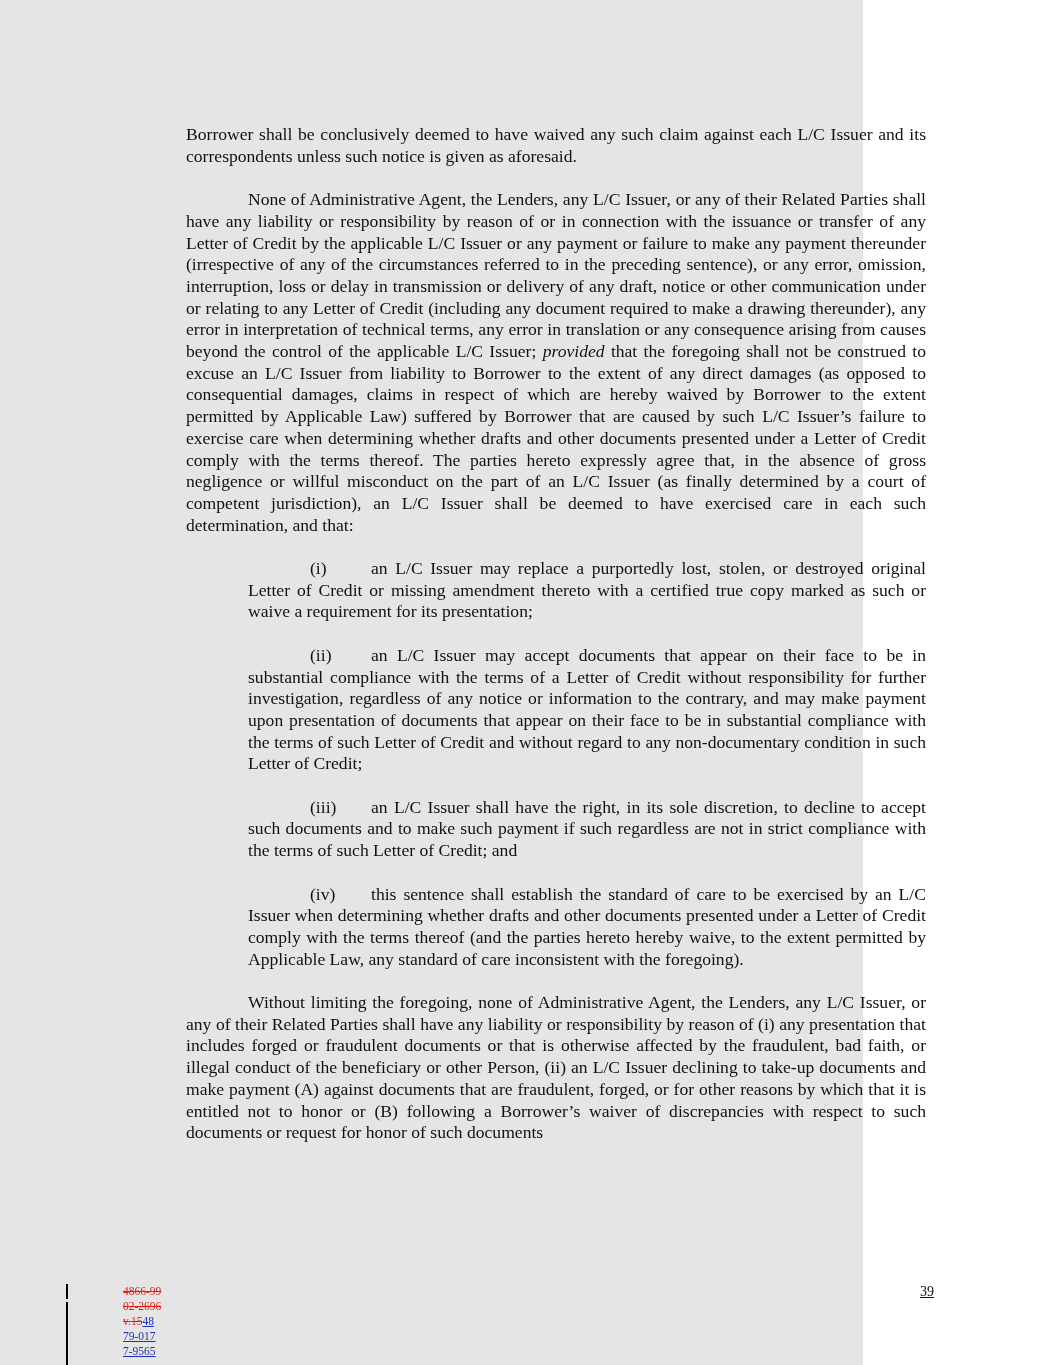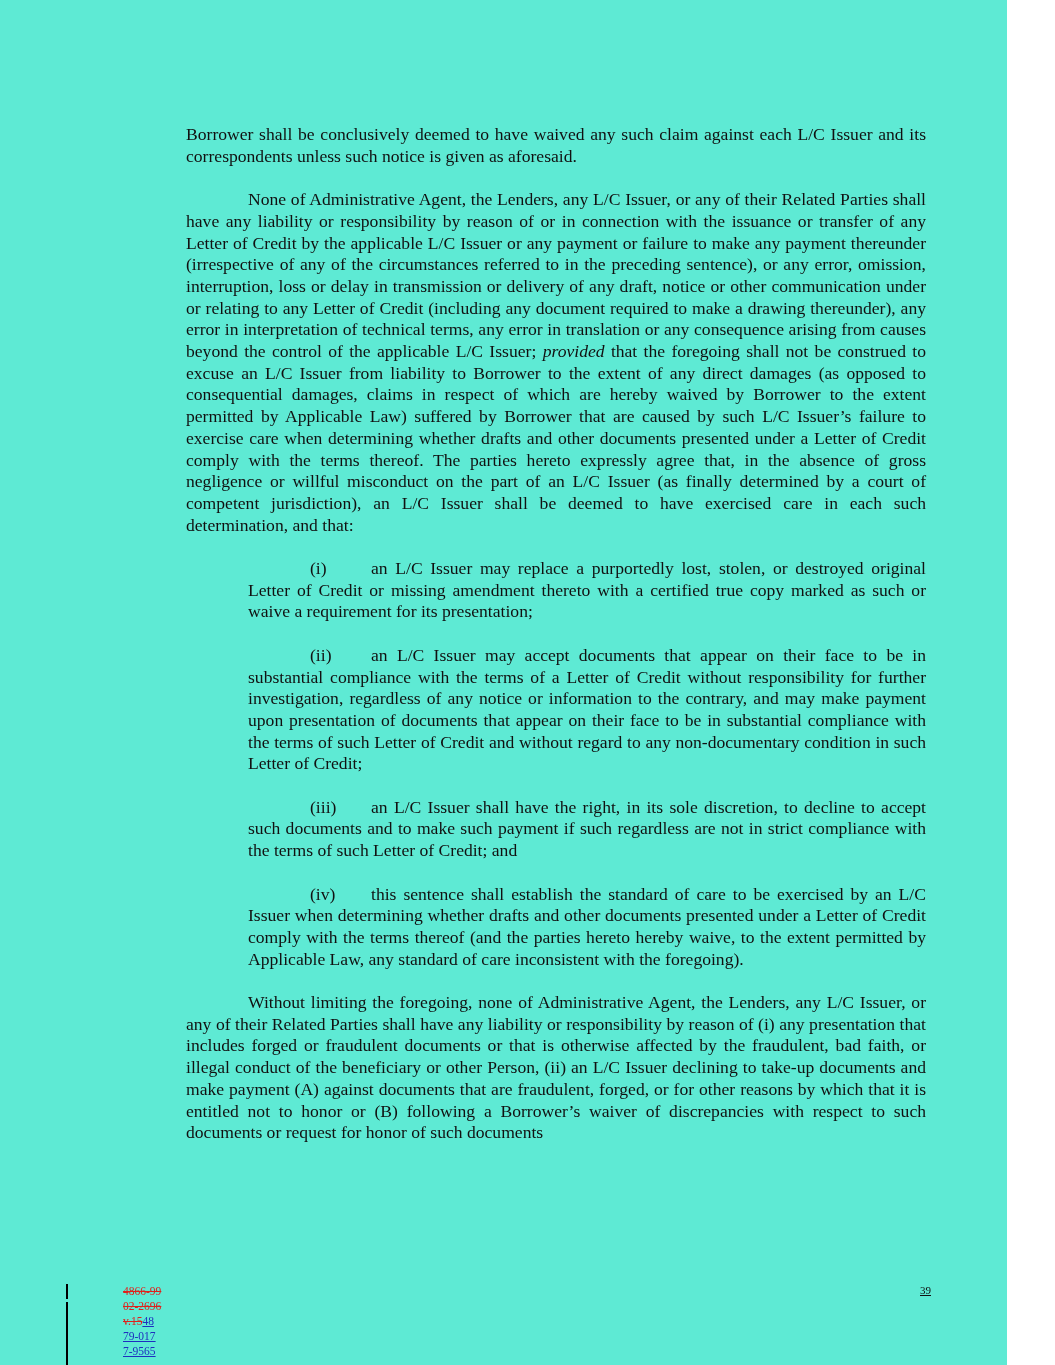--- a/index.html
+++ b/index.html
@@ -1,27 +1,27 @@
 <!DOCTYPE html>
 <html><head>
 <meta charset="utf-8">
 <style>
   html, body { margin: 0; padding: 0; background: #ffffff; }
   body { width: 1055px; height: 1365px; position: relative; overflow: hidden;
          font-family: "Liberation Serif", "DejaVu Serif", serif; color: #111; }
-  .page { position: absolute; left: 0; top: 0; width: 1007px; height: 1365px; background: #5eead4; }
+  .page { position: absolute; left: 0; top: 0; width: 863px; height: 1365px; background: #e5e5e5; }
   .body-text { position: absolute; left: 186px; top: 124px; width: 740px;
                font-size: 17.6px; line-height: 21.7px; }
   p { margin: 0; text-align: justify; }
   .gap { height: 21.7px; }
   .indent-first { text-indent: 62px; }
   .sub { margin-left: 62px; text-indent: 62px; }
   .sub .num { display: inline-block; width: 61px; text-indent: 0; }
   em { }
-  .page-number { position: absolute; left: 920px; top: 1284px; font-size: 11px; text-decoration: underline; }
+  .page-number { position: absolute; left: 920px; top: 1284px; font-size: 14px; text-decoration: underline; }
   .footer-id { position: absolute; left: 123px; top: 1284px; font-size: 11.5px; line-height: 15px; font-family: Liberation Serif, serif; }
   .del { color: #e0201b; text-decoration: line-through; }
   .ins { color: #1e2fbf; text-decoration: underline; text-align: right; }
   .change-bar { position: absolute; left: 66px; width: 2px; background: #000; }
   .change-bar.a { top: 1284px; height: 15px; }
   .change-bar.b { top: 1302px; height: 63px; }
 </style>
 </head>
 <body>
 

